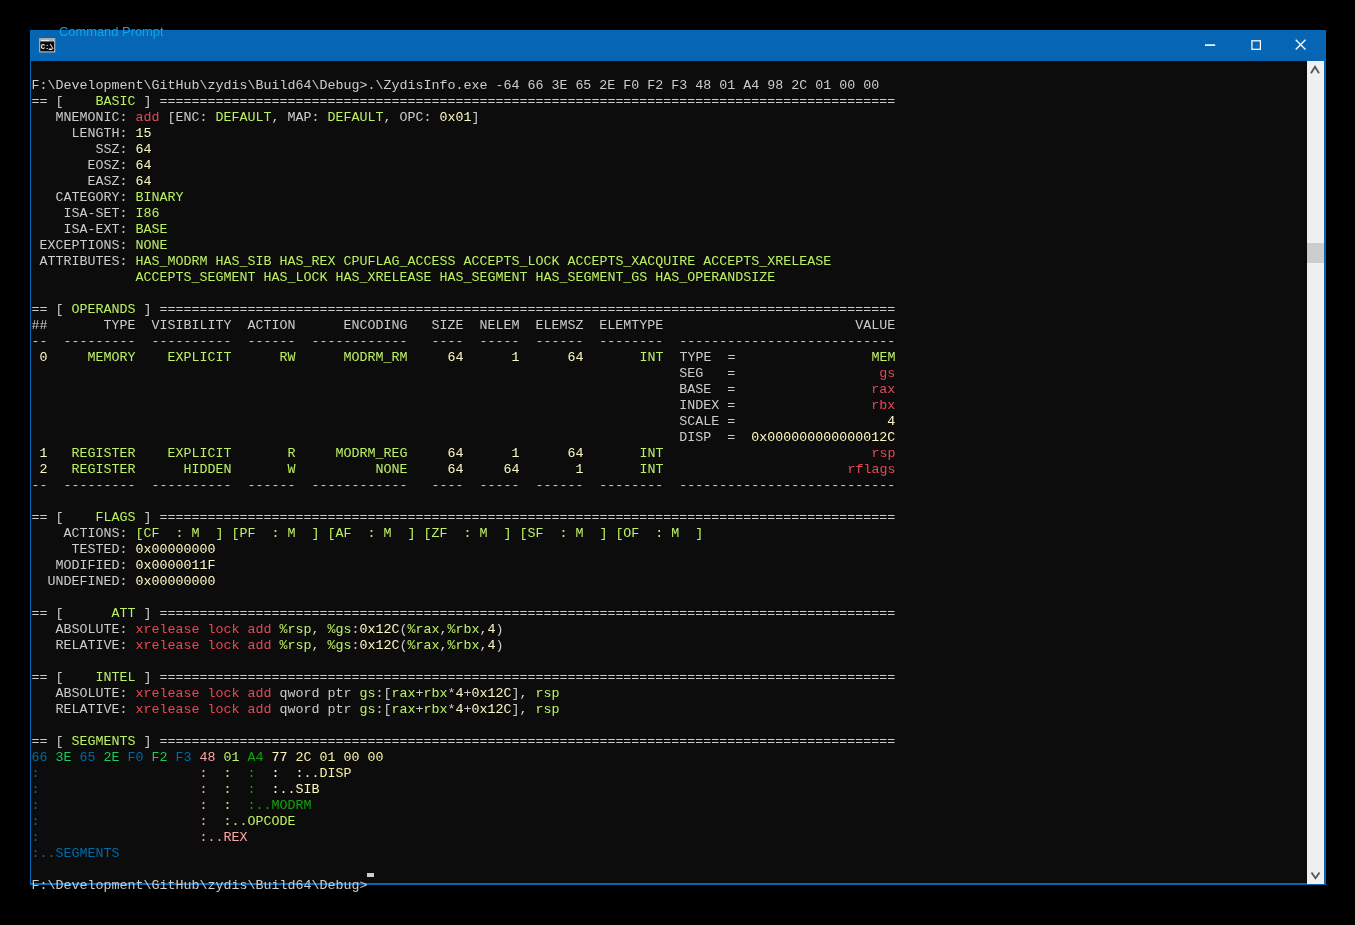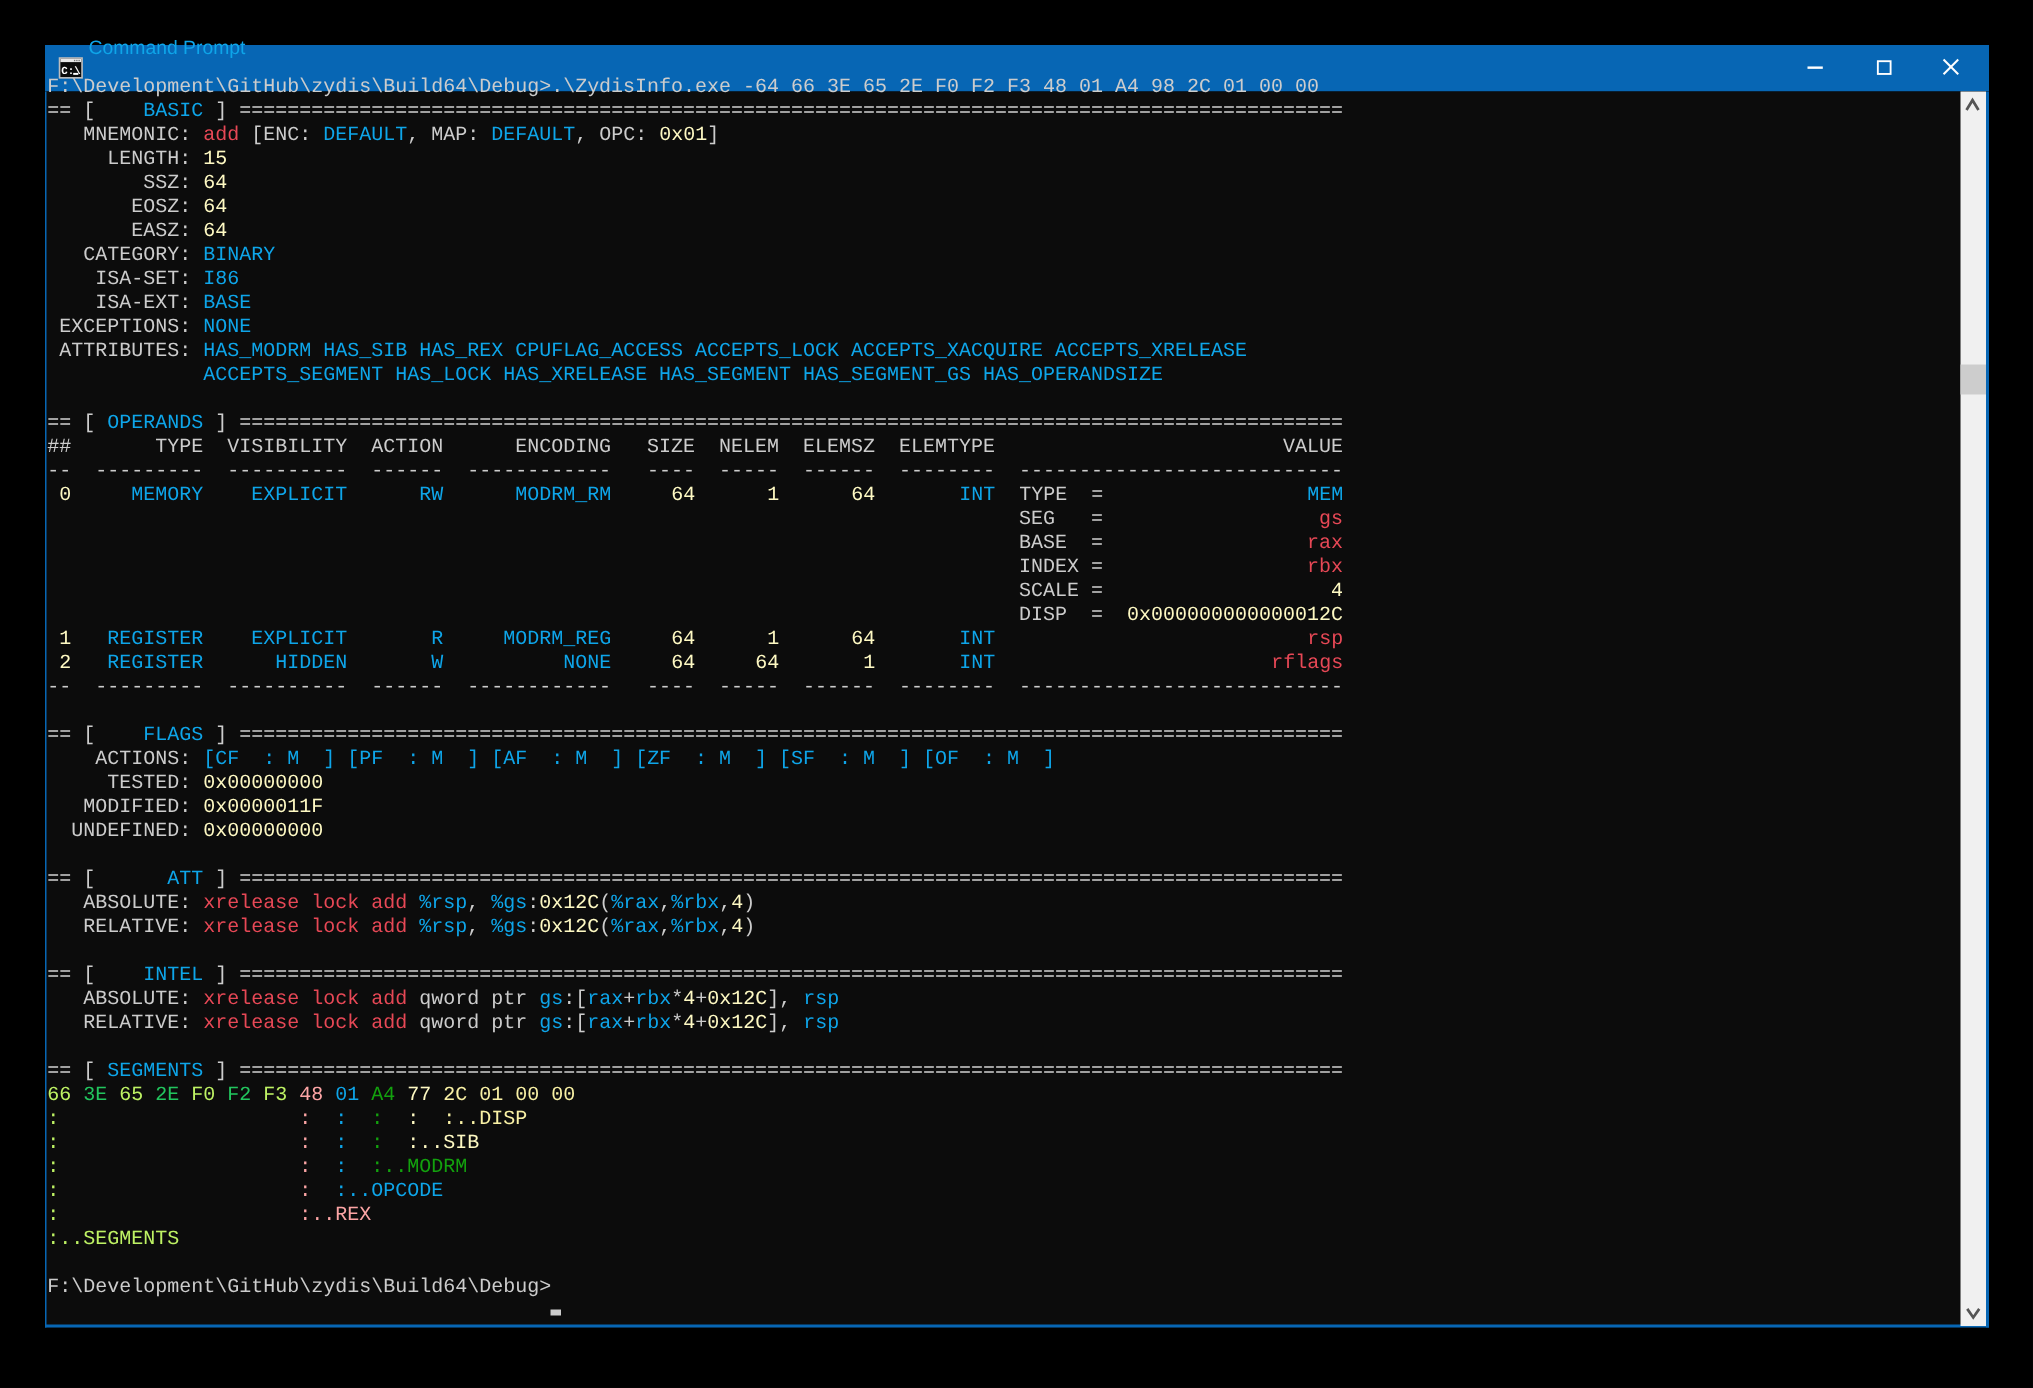--- a/index.html
+++ b/index.html
@@ -1,18 +1,18 @@
 <!DOCTYPE html>
 <html><head><meta charset="utf-8"><style>
 html,body{margin:0;padding:0;background:#000;width:1355px;height:925px;overflow:hidden}
 #win{position:absolute;left:30px;top:30px;width:1295.5px;height:855px}
 #title{position:absolute;left:0;top:0;width:1295.5px;height:31px;background:#0766b4}
 #console{position:absolute;left:0;top:31px;width:1295.5px;height:824px;background:#0c0c0c;border-left:1.5px solid #0766b4;border-right:2px solid #0766b4;border-bottom:2px solid #0766b4;box-sizing:border-box}
-pre{position:absolute;left:31.5px;top:51px;margin:0;font:13.333px/16px "Liberation Mono",monospace;color:#cccccc;white-space:pre}
-.c{color:#0ea5e9}.g{color:#fef9c3}.gd{color:#13a10e}.r{color:#e74856}.m{color:#bef264}.p{color:#fca5a5}.y{color:#f9f1a5}.k{color:#22c55e}
+pre{position:absolute;left:31.5px;top:78px;margin:0;font:13.333px/16px "Liberation Mono",monospace;color:#cccccc;white-space:pre}
+.c{color:#bef264}.g{color:#fef9c3}.gd{color:#13a10e}.r{color:#e74856}.m{color:#0369a1}.p{color:#fca5a5}.y{color:#f9f1a5}.k{color:#22c55e}
 #tbtext{position:absolute;left:59px;top:24px;font:12.9px "Liberation Sans",sans-serif;color:#0ea5e9}
 #cursor{position:absolute;left:367px;top:872.5px;width:7px;height:4px;background:#cccccc}
 #sbar{position:absolute;left:1306.5px;top:61px;width:17px;height:822.5px;background:#f0f0f0}
 #sthumb{position:absolute;left:1306.5px;top:243px;width:17px;height:20px;background:#cdcdcd}
 svg{position:absolute;left:0;top:0}
 </style></head><body>
 <div id="win">
   <div id="title"></div>
   <div id="console"></div>
 </div>

